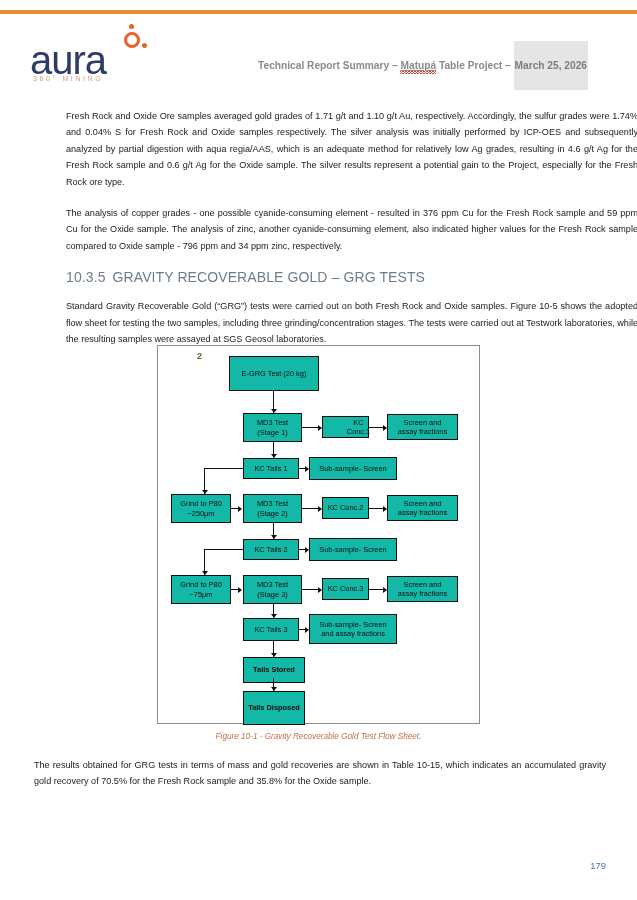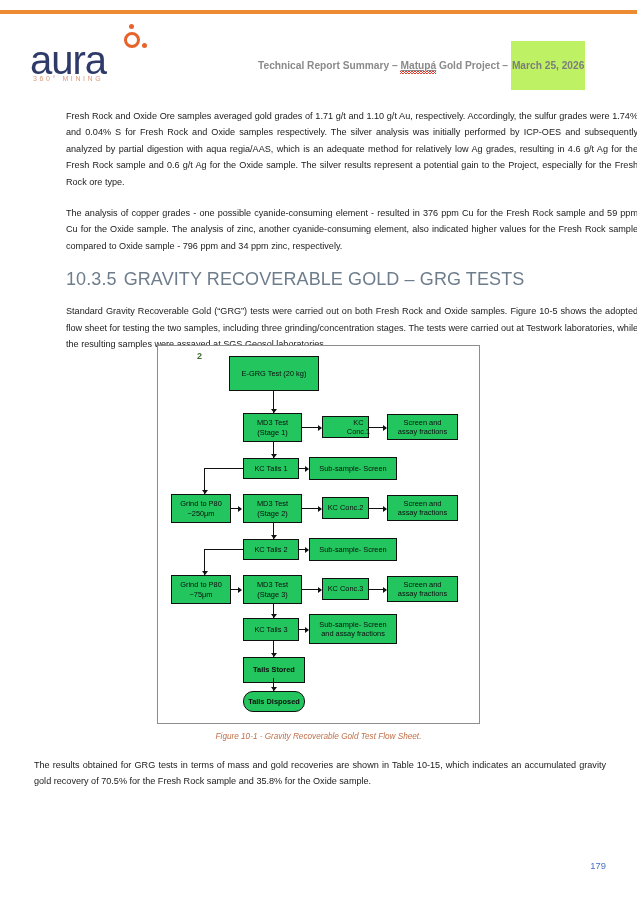--- a/index.html
+++ b/index.html
@@ -111,21 +111,21 @@
     right: 0;
     bottom: -3px;
     height: 3px;
     background-image:
       linear-gradient(45deg, transparent 40%, #e23b2e 40%, #e23b2e 60%, transparent 60%),
       linear-gradient(-45deg, transparent 40%, #e23b2e 40%, #e23b2e 60%, transparent 60%);
     background-size: 3px 3px;
     background-repeat: repeat-x;
   }
   .highlighted {
-    background: #bef264;
+    background: #e5e5e5;
     color: #7d7d7d;
     padding: 19px 1px;
   }
 
   
   .page-body {
     position: absolute;
     left: 34px;
     top: 108px;
     width: 572px;
@@ -134,21 +134,21 @@
   p.para {
     margin: 0 0 15px 0;
     font-size: 9.1px;
     line-height: 16.4px;
     text-align: justify;
     color: #212121;
     font-family: "Liberation Sans", sans-serif;
   }
   h3.section-heading {
     margin: 7px 0 13px 0;
-    font-size: 18px;
+    font-size: 14px;
     font-weight: 400;
     color: #6E7D8C;
     letter-spacing: 0.1px;
     font-family: "Liberation Sans", sans-serif;
   }
   h3.section-heading .num { margin-right: 7px; }
 
   
   .figure-block {
     position: absolute;
@@ -171,21 +171,21 @@
     top: 5px;
     font-size: 9px;
     font-weight: bold;
     color: #3d6b2e;
     font-family: "Liberation Sans", sans-serif;
   }
   .node {
     position: absolute;
     box-sizing: border-box;
     border: 1.4px solid #101010;
-    background: #22c55e;
+    background: #14b8a6;
     display: flex;
     align-items: center;
     justify-content: center;
     text-align: center;
     font-family: "Liberation Sans", sans-serif;
     font-size: 7.4px;
     line-height: 9.4px;
     color: #0d0d0d;
     padding: 1px 2px;
   }
@@ -254,21 +254,21 @@
 
   <div class="logo-wrap">
     <div class="logo-word">aura</div>
     <div class="logo-dot-ring"></div>
     <div class="logo-dot-top"></div>
     <div class="logo-dot-small"></div>
     <div class="logo-tag">360° MINING</div>
   </div>
 
   <div class="header-text">
-    <span>Technical Report Summary – </span><span class="spellcheck">Matupá</span><span> Gold Project – </span><span class="highlighted">March 25, 2026</span>
+    <span>Technical Report Summary – </span><span class="spellcheck">Matupá</span><span> Table Project – </span><span class="highlighted">March 25, 2026</span>
   </div>
 
 </div>
 
 <div class="page-body">
 
   <p class="para">Fresh Rock and Oxide Ore samples averaged gold grades of 1.71 g/t and 1.10 g/t Au, respectively. Accordingly, the sulfur grades were 1.74% and 0.04% S for Fresh Rock and Oxide samples respectively. The silver analysis was initially performed by ICP-OES and subsequently analyzed by partial digestion with aqua regia/AAS, which is an adequate method for relatively low Ag grades, resulting in 4.6 g/t Ag for the Fresh Rock sample and 0.6 g/t Ag for the Oxide sample. The silver results represent a potential gain to the Project, especially for the Fresh Rock ore type.</p>
 
   <p class="para">The analysis of copper grades - one possible cyanide-consuming element - resulted in 376 ppm Cu for the Fresh Rock sample and 59 ppm Cu for the Oxide sample. The analysis of zinc, another cyanide-consuming element, also indicated higher values for the Fresh Rock sample compared to Oxide sample - 796 ppm and 34 ppm zinc, respectively.</p>
 
@@ -423,21 +423,21 @@
     <div class="vline" style="left:115px; top:295px; height:16px;"></div>
     <div class="arrow-down" style="left:112.5px; top:307px;"></div>
 
     <div class="node bold" style="left:85px; top:311px; width:62px; height:26px;">
       <span>Tails Stored</span>
     </div>
 
     <div class="vline" style="left:115px; top:332px; height:13px;"></div>
     <div class="arrow-down" style="left:112.5px; top:341px;"></div>
 
-    <div class="node bold" style="left:85px; top:345px; width:62px; height:21px;border-radius:10px;">
+    <div class="node bold" style="left:85px; top:345px; width:62px; height:34px;">
       <span>Tails Disposed</span>
     </div>
 
   </div>
 
   <div class="figure-caption">Figure 10-1 - Gravity Recoverable Gold Test Flow Sheet.</div>
 
 </div>
 
 <div class="page-tail">

